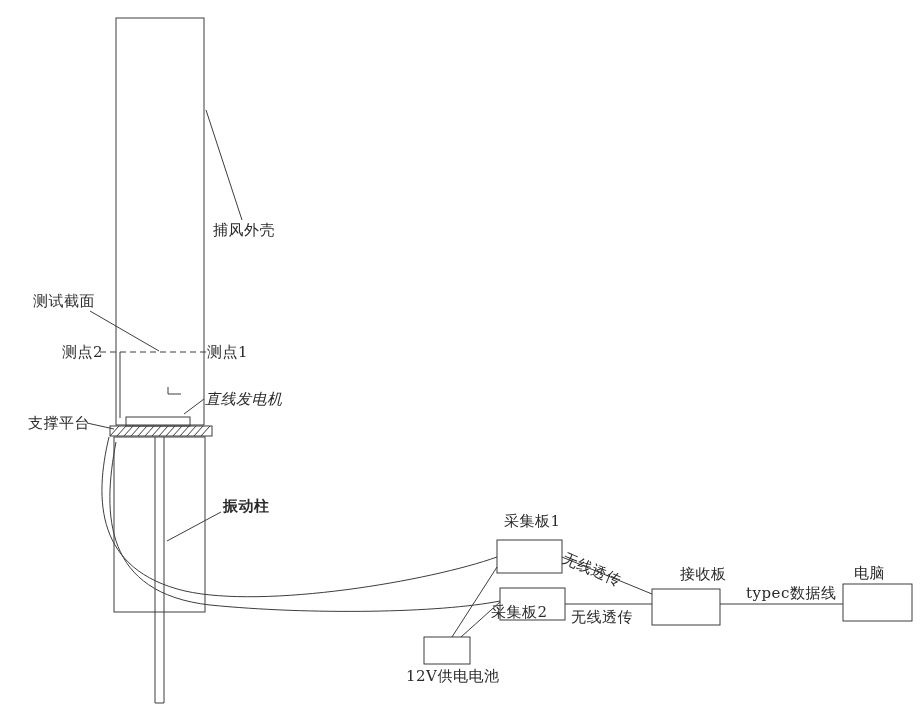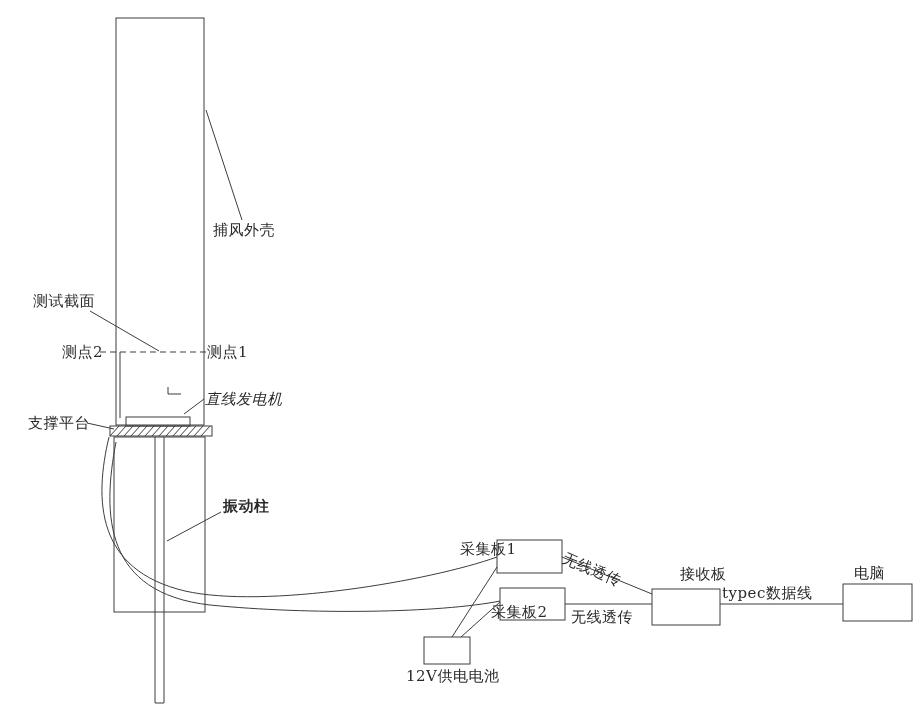--- a/index.html
+++ b/index.html
@@ -80,22 +80,22 @@
     </g>
   </svg>
 
   <span class="lbl" style="left:213px; top:221px;">捕风外壳</span>
   <span class="lbl" style="left:33px; top:294px;font-family:Liberation Mono, monospace;">测试截面</span>
   <span class="lbl" style="left:62px; top:343px;">测点2</span>
   <span class="lbl" style="left:207px; top:343px;">测点1</span>
   <span class="lbl" style="left:205px; top:390px;font-style:italic;">直线发电机</span>
   <span class="lbl" style="left:28px; top:414px;">支撑平台</span>
   <span class="lbl" style="left:223px; top:497px;font-weight:bold;">振动柱</span>
-  <span class="lbl" style="left:460px; top:512px;margin-top:28px;">采集板1</span>
+  <span class="lbl" style="left:504px; top:512px;">采集板1</span>
   <span class="lbl rot" style="left:567px; top:549px;">无线透传</span>
   <span class="lbl" style="left:680px; top:565px;">接收板</span>
-  <span class="lbl" style="left:722px; top:584px;">typec数据线</span>
+  <span class="lbl" style="left:722px; top:584px;padding-left:24px;">typec数据线</span>
   <span class="lbl" style="left:854px; top:564px;text-align:right;">电脑</span>
   <span class="lbl" style="left:491px; top:603px;">采集板2</span>
   <span class="lbl" style="left:571px; top:608px;">无线透传</span>
   <span class="lbl" style="left:406px; top:667px;">12V供电电池</span>
 
 </div>
 
 </body></html>

